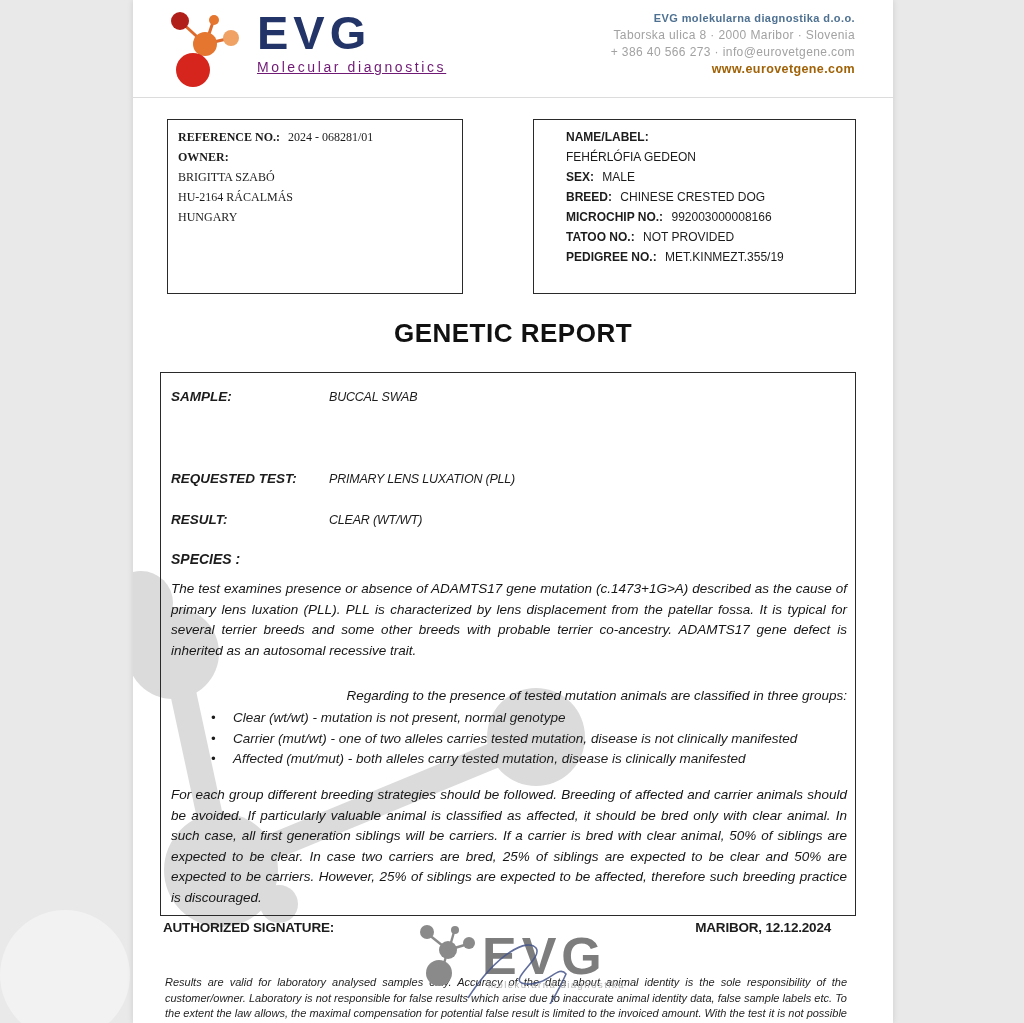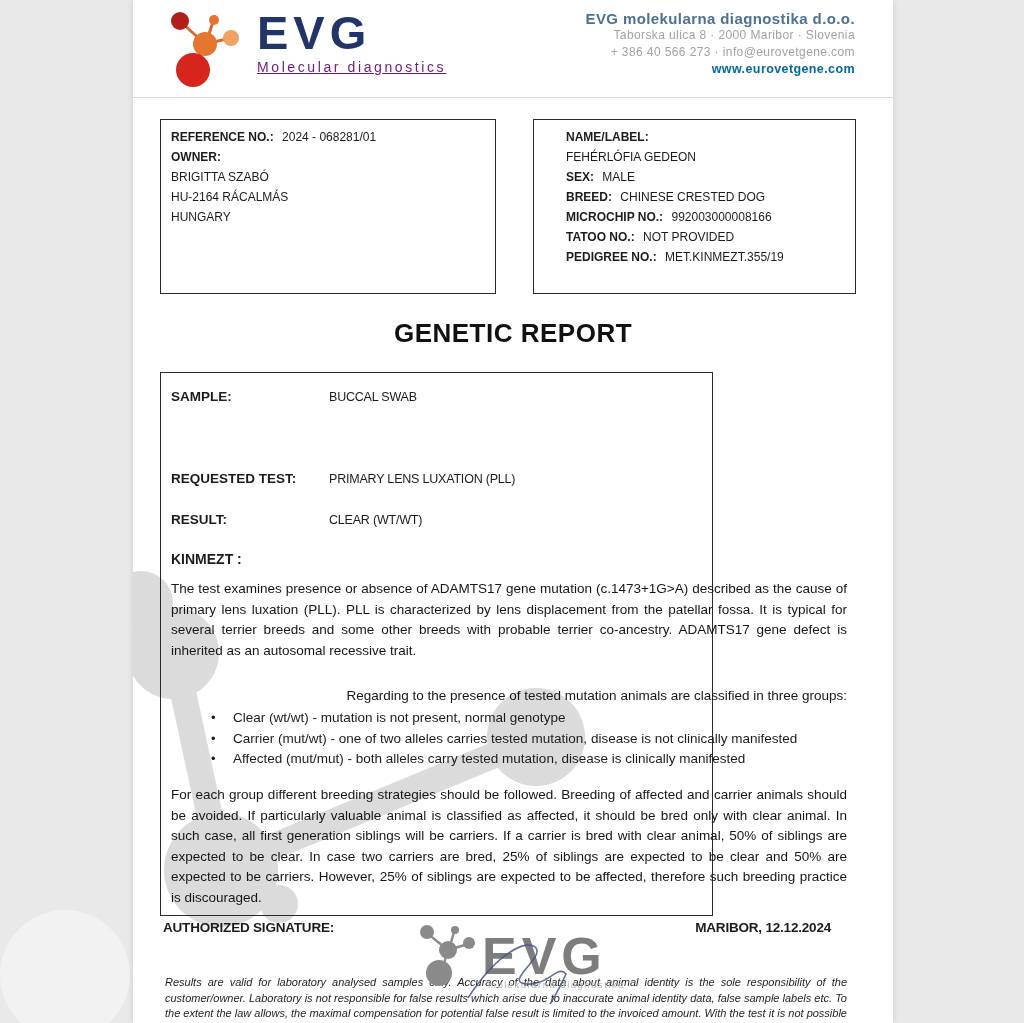--- a/index.html
+++ b/index.html
@@ -28,44 +28,44 @@
   .logo-text{margin-left:10px;}
   .logo-brand{
     font-size:47px;font-weight:bold;color:#233468;letter-spacing:5px;line-height:50px;
   }
   .logo-tagline{
     font-size:14px;color:#701a75;letter-spacing:2.6px;margin-top:1px;text-decoration:underline;
   }
   .contact{
     position:absolute;right:38px;top:10px;text-align:right;line-height:17px;
   }
-  .contact-company{font-size:15px;font-weight:bold;color:#4e7192;letter-spacing:.4px;}
+  .contact-company{font-size:11px;font-weight:bold;color:#4e7192;letter-spacing:.4px;}
   .contact-line{font-size:12px;color:#a2a2a2;letter-spacing:.4px;}
-  .contact-web{font-size:12.5px;font-weight:bold;color:#0369a1;letter-spacing:.4px;}
+  .contact-web{font-size:12.5px;font-weight:bold;color:#a16207;letter-spacing:.4px;}
 
   
   .info-box{
     position:absolute;top:119px;border:1px solid #2a2a2a;background:transparent;
     font-size:12px;line-height:20px;padding:7px 10px;box-sizing:border-box;
   }
-  .box-owner{left:27px;width:336px;height:175px;}
+  .box-owner{left:34px;width:296px;height:175px;font-family:Liberation Serif, serif;}
   .box-animal{left:400px;width:323px;height:175px;padding-left:32px;}
   .lbl{font-weight:bold;}
   .info-row .lbl{margin-right:5px;}
 
   
   .report-title{
     position:absolute;left:0;top:318px;width:760px;text-align:center;
     font-size:26px;font-weight:bold;color:#111;letter-spacing:.5px;
   }
 
   
   .main-box{
-    position:absolute;left:27px;top:372px;width:553px;height:544px;
-    border:1px solid #2a2a2a;box-sizing:border-box;
+    position:absolute;left:27px;top:372px;width:696px;height:544px;
+    border:1px solid #2a2a2a;box-sizing:border-box;font-style:italic;
   }
   .mrow{position:absolute;left:10px;width:660px;}
   .mrow .mlabel{display:inline-block;width:158px;font-size:13.5px;font-weight:bold;}
   .mrow .mvalue{font-size:12.5px;letter-spacing:-0.2px;}
   .comment-label{position:absolute;left:10px;top:178px;font-size:14px;font-weight:bold;}
   .para{
     position:absolute;left:10px;width:676px;font-size:13.5px;line-height:20.5px;
     text-align:justify;color:#161616;
   }
   .p1{top:206px;}
@@ -182,21 +182,21 @@
       <div class="mrow" style="top:14px">
         <span class="mlabel">SAMPLE:</span><span class="mvalue">BUCCAL SWAB</span>
       </div>
       <div class="mrow" style="top:96px">
         <span class="mlabel">REQUESTED TEST:</span><span class="mvalue">PRIMARY LENS LUXATION (PLL)</span>
       </div>
       <div class="mrow" style="top:137px">
         <span class="mlabel">RESULT:</span><span class="mvalue">CLEAR (WT/WT)</span>
       </div>
 
-      <div class="comment-label">KINMEZT :</div>
+      <div class="comment-label">SPECIES :</div>
 
       <div class="para p1">The test examines presence or absence of ADAMTS17 gene mutation (c.1473+1G&gt;A) described as the cause of primary lens luxation (PLL). PLL is characterized by lens displacement from the patellar fossa. It is typical for several terrier breeds and some other breeds with probable terrier co-ancestry. ADAMTS17 gene defect is inherited as an autosomal recessive trait.</div>
       <div class="para p2">Regarding to the presence of tested mutation animals are classified in three groups:</div>
 
       <div class="bullets">
         <div class="bullet">
           <span class="dot">•</span>
           <span>Clear (wt/wt) - mutation is not present, normal genotype</span>
         </div>
         <div class="bullet">

